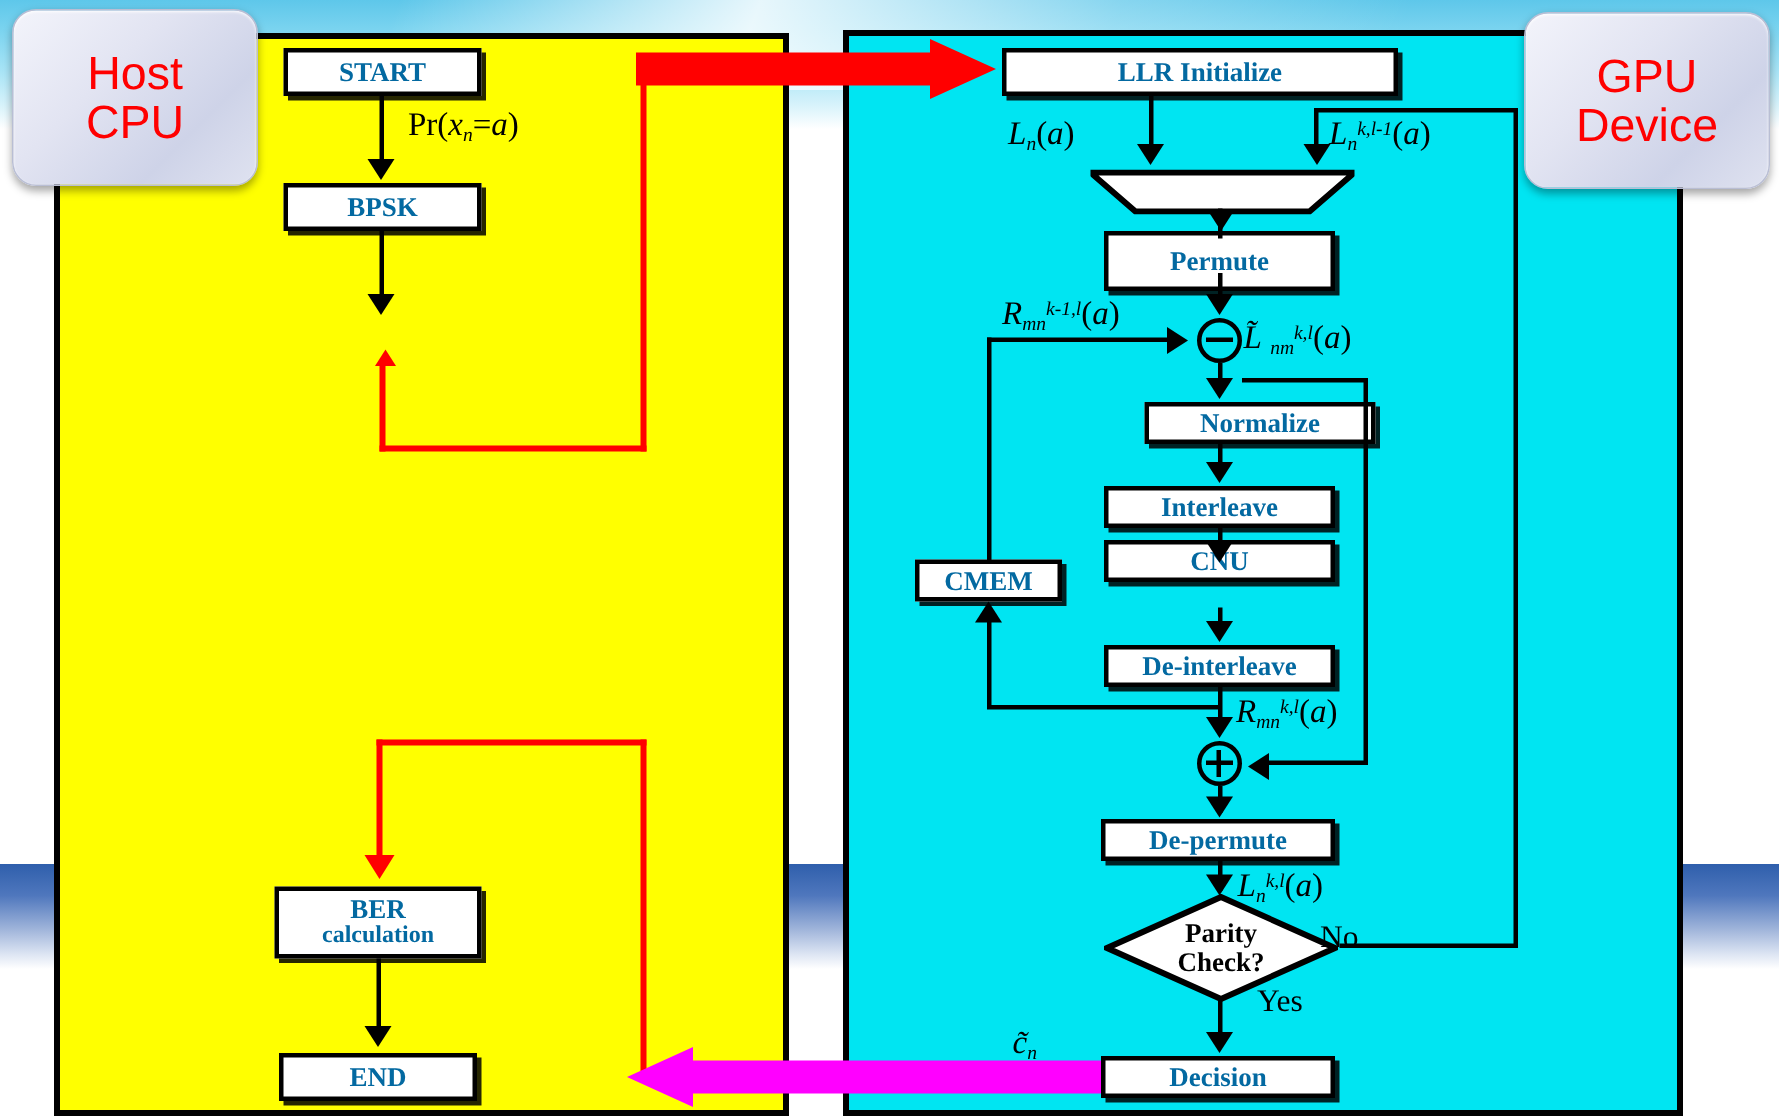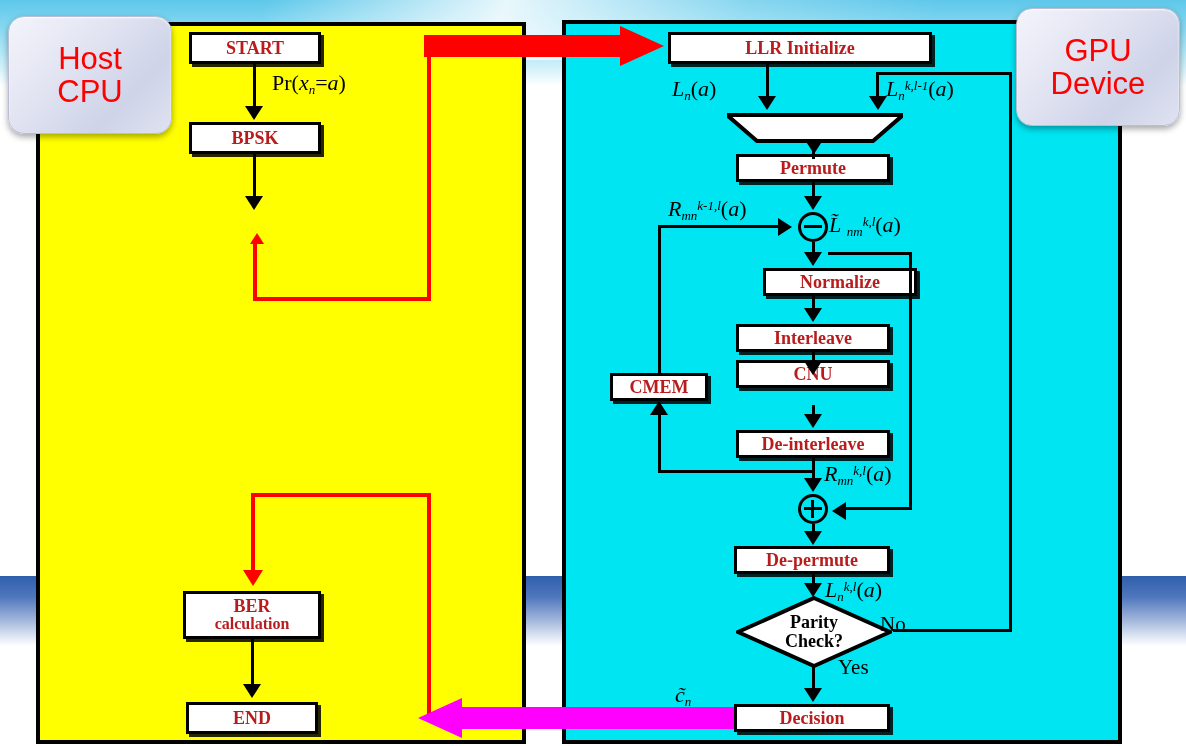--- a/index.html
+++ b/index.html
@@ -36,31 +36,31 @@
     position:absolute;border-radius:16px;
     background:linear-gradient(135deg,#f3f4fb 0%,#e2e4f2 38%,#ced3e8 72%,#dfe2f0 100%);
     border:1px solid #b9bed4;
     box-shadow:0 3px 6px rgba(0,0,0,.35), inset 0 1px 2px rgba(255,255,255,.9);
     color:#ff0000;
     font-family:"Liberation Sans", sans-serif;
     font-size:31px;line-height:1.08;
     display:flex;flex-direction:column;align-items:center;justify-content:center;
     text-align:center;
   }
-  .badge-cpu{left:8px;top:16px;width:162px;height:116px;}
+  .badge-cpu{left:8px;top:6px;width:162px;height:116px;}
   .badge-gpu{left:1016px;top:8px;width:162px;height:116px;}
   .badge span{display:block;}
 
   
   .fbox{
     position:absolute;background:#ffffff;border:3px solid #000;
     box-sizing:border-box;
     display:flex;align-items:center;justify-content:center;
     text-align:center;
-    font-weight:bold;font-size:18px;color:#b91c1c;
+    font-weight:bold;font-size:18px;color:#0369a1;
     font-family:"Liberation Serif", serif;
     box-shadow:3px 3px 0 rgba(0,0,0,.85);
   }
   .fbox.two-line{line-height:1.05;flex-direction:column;font-size:17px;}
   .fbox.two-line .l1{font-size:18px;}
   .fbox.two-line .l2{font-size:16px;}
 
   
   .ln{position:absolute;background:#000;}
   .ln-v{width:3px;}
@@ -183,21 +183,21 @@
   <svg class="blockarrow" style="left:424px;top:26px;width:240px;height:40px;" width="240" height="40" viewBox="0 0 240 40">
     <polygon points="0,9 196,9 196,0 240,20 196,40 196,31 0,31" fill="#ff0000"></polygon>
   </svg>
 
   <svg class="blockarrow" style="left:418px;top:698px;width:318px;height:40px;" width="318" height="40" viewBox="0 0 318 40">
     <polygon points="318,9 44,9 44,0 0,20 44,40 44,31 318,31" fill="#ff00ff"></polygon>
   </svg>
 
   <div class="fbox" style="left:668px;top:32px;width:264px;height:32px;">LLR Initialize</div>
 
-  <div class="fbox" style="left:736px;top:154px;width:154px;height:28px;">Permute</div>
+  <div class="fbox" style="left:736px;top:154px;width:154px;height:40px;">Permute</div>
 
   <div class="fbox" style="left:736px;top:268px;width:154px;height:28px;margin-left:27px;">Normalize</div>
 
   <div class="fbox" style="left:736px;top:324px;width:154px;height:28px;">Interleave</div>
 
   <div class="fbox" style="left:736px;top:360px;width:154px;height:28px;">CNU</div>
 
   <div class="fbox" style="left:736px;top:430px;width:154px;height:28px;">De-interleave</div>
 
   <div class="fbox" style="left:610px;top:373px;width:98px;height:28px;">CMEM</div>

